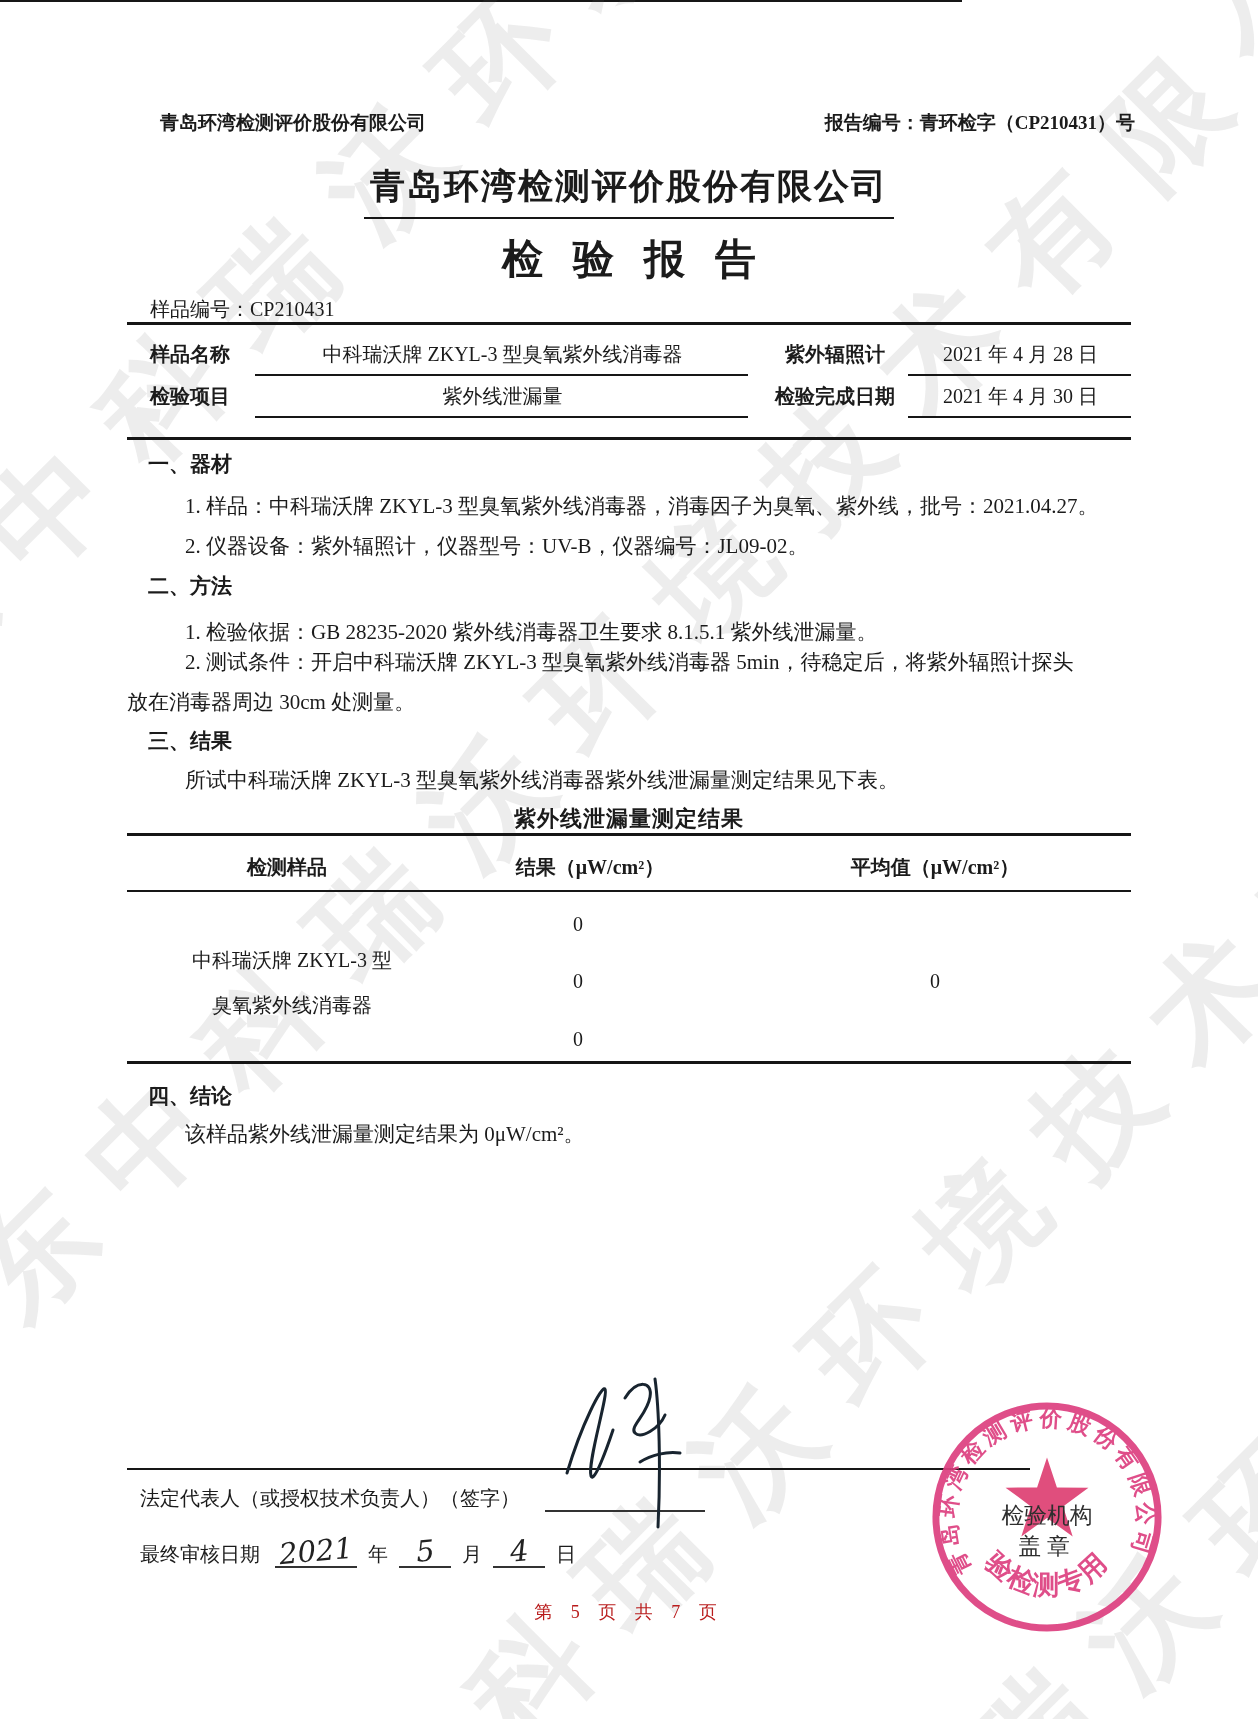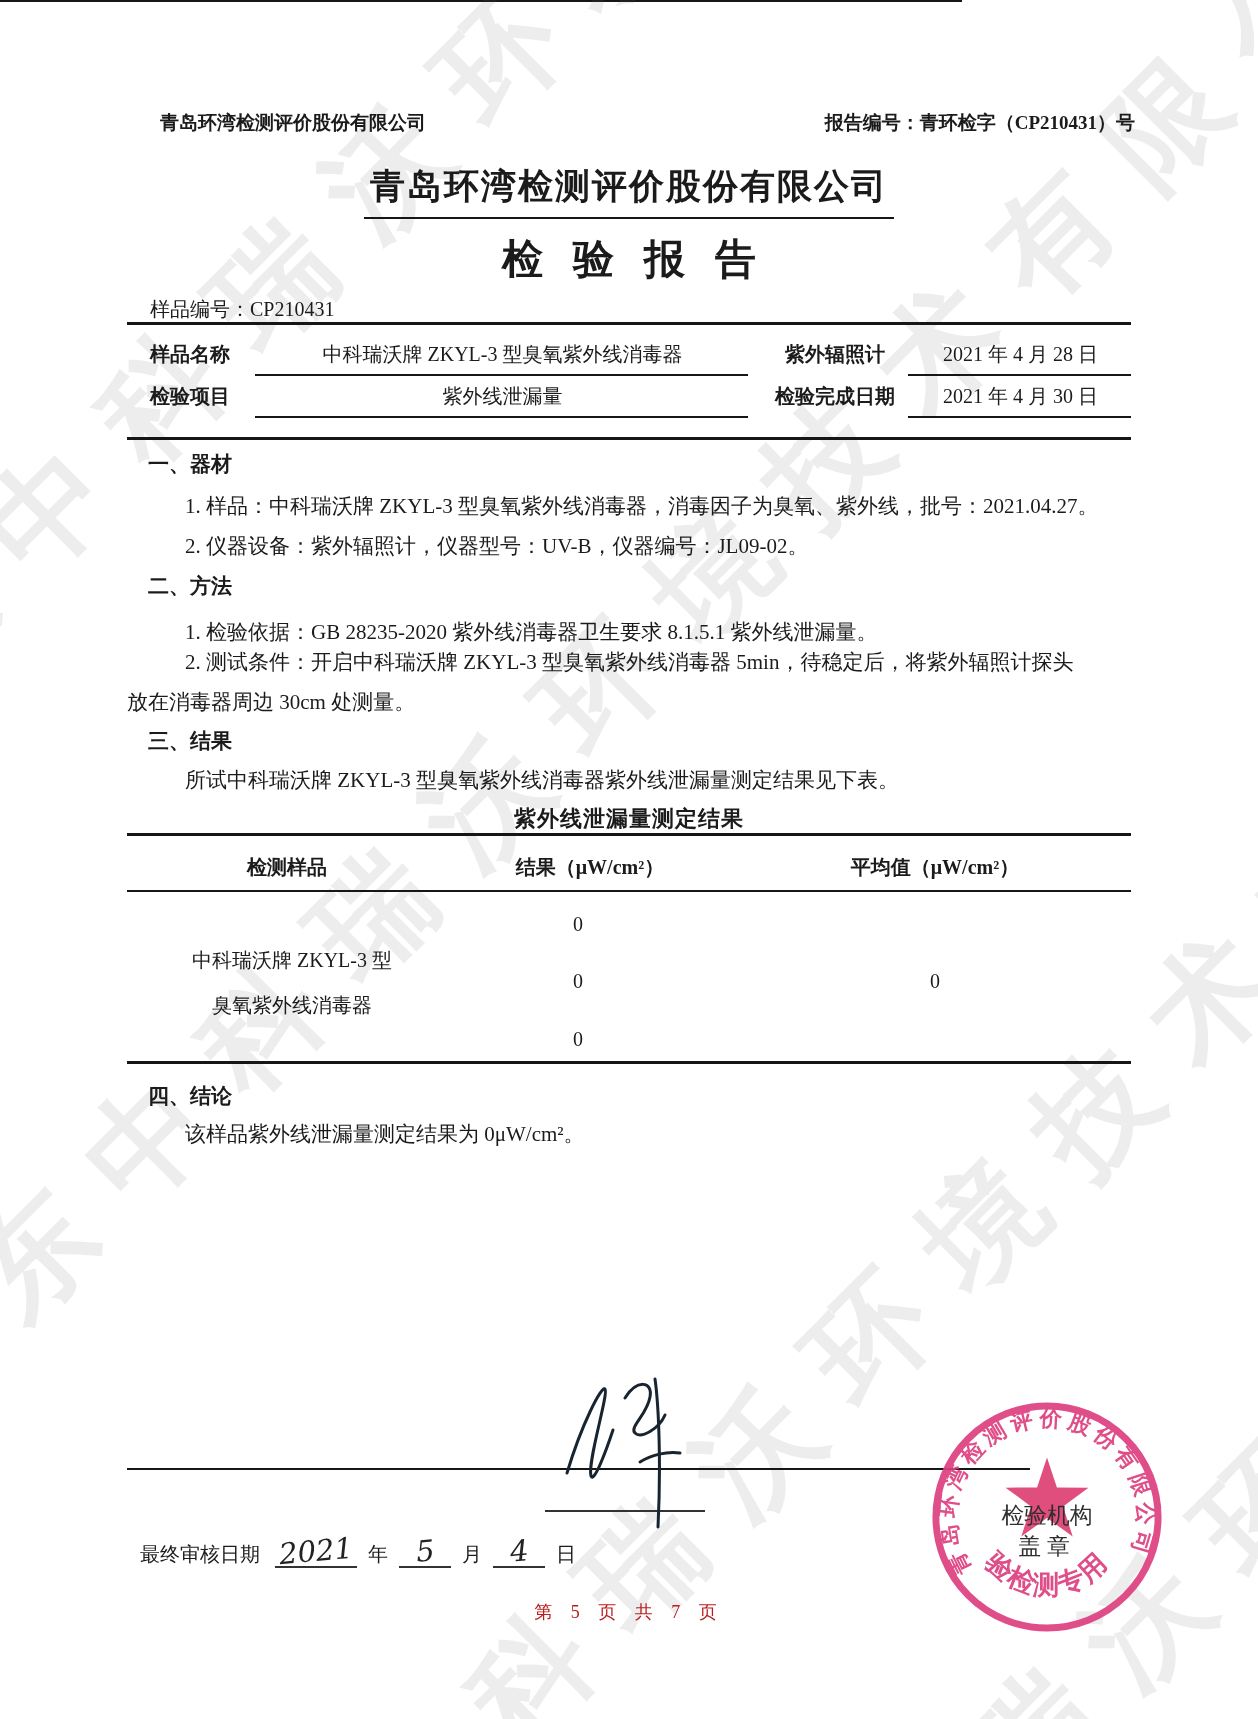--- a/index.html
+++ b/index.html
@@ -107,20 +107,21 @@
   <div class="rt-cell" style="left:578px;top:970px;">0</div>
   <div class="rt-cell" style="left:935px;top:970px;">0</div>
   <div class="rt-cell" style="left:292px;top:992px;">臭氧紫外线消毒器</div>
   <div class="rt-cell" style="left:578px;top:1028px;">0</div>
   <div class="rule" style="left:127px;top:1061px;width:1004px;height:3px;"></div>
 
   <div class="sec h" style="left:148px;top:1082px;">四、结论</div>
   <div class="sec" style="left:185px;top:1120px;">该样品紫外线泄漏量测定结果为 0μW/cm²。</div>
 
   <div class="rule" style="left:127px;top:1468px;width:903px;height:2px;"></div>
+  <div class="abs sig-label">法定代表人（或授权技术负责人）（签字）</div>
   <div class="abs sig-under"></div>
   <svg class="sig-svg" viewBox="0 0 165 175">
     <g fill="none" stroke="#18242f" stroke-width="3" stroke-linecap="round">
       <path d="M 22,108 C 37,58 57,20 60,24 C 64,28 42,98 46,111 C 49,119 62,83 68,65"></path>
       <path d="M 80,33 C 92,14 108,16 105,32 C 102,50 84,62 90,68 C 96,74 114,64 120,50"></path>
       <path d="M 110,14 C 114,42 116,102 113,162"></path>
       <path d="M 95,97 C 106,90 122,86 135,88"></path>
     </g>
   </svg>
 

